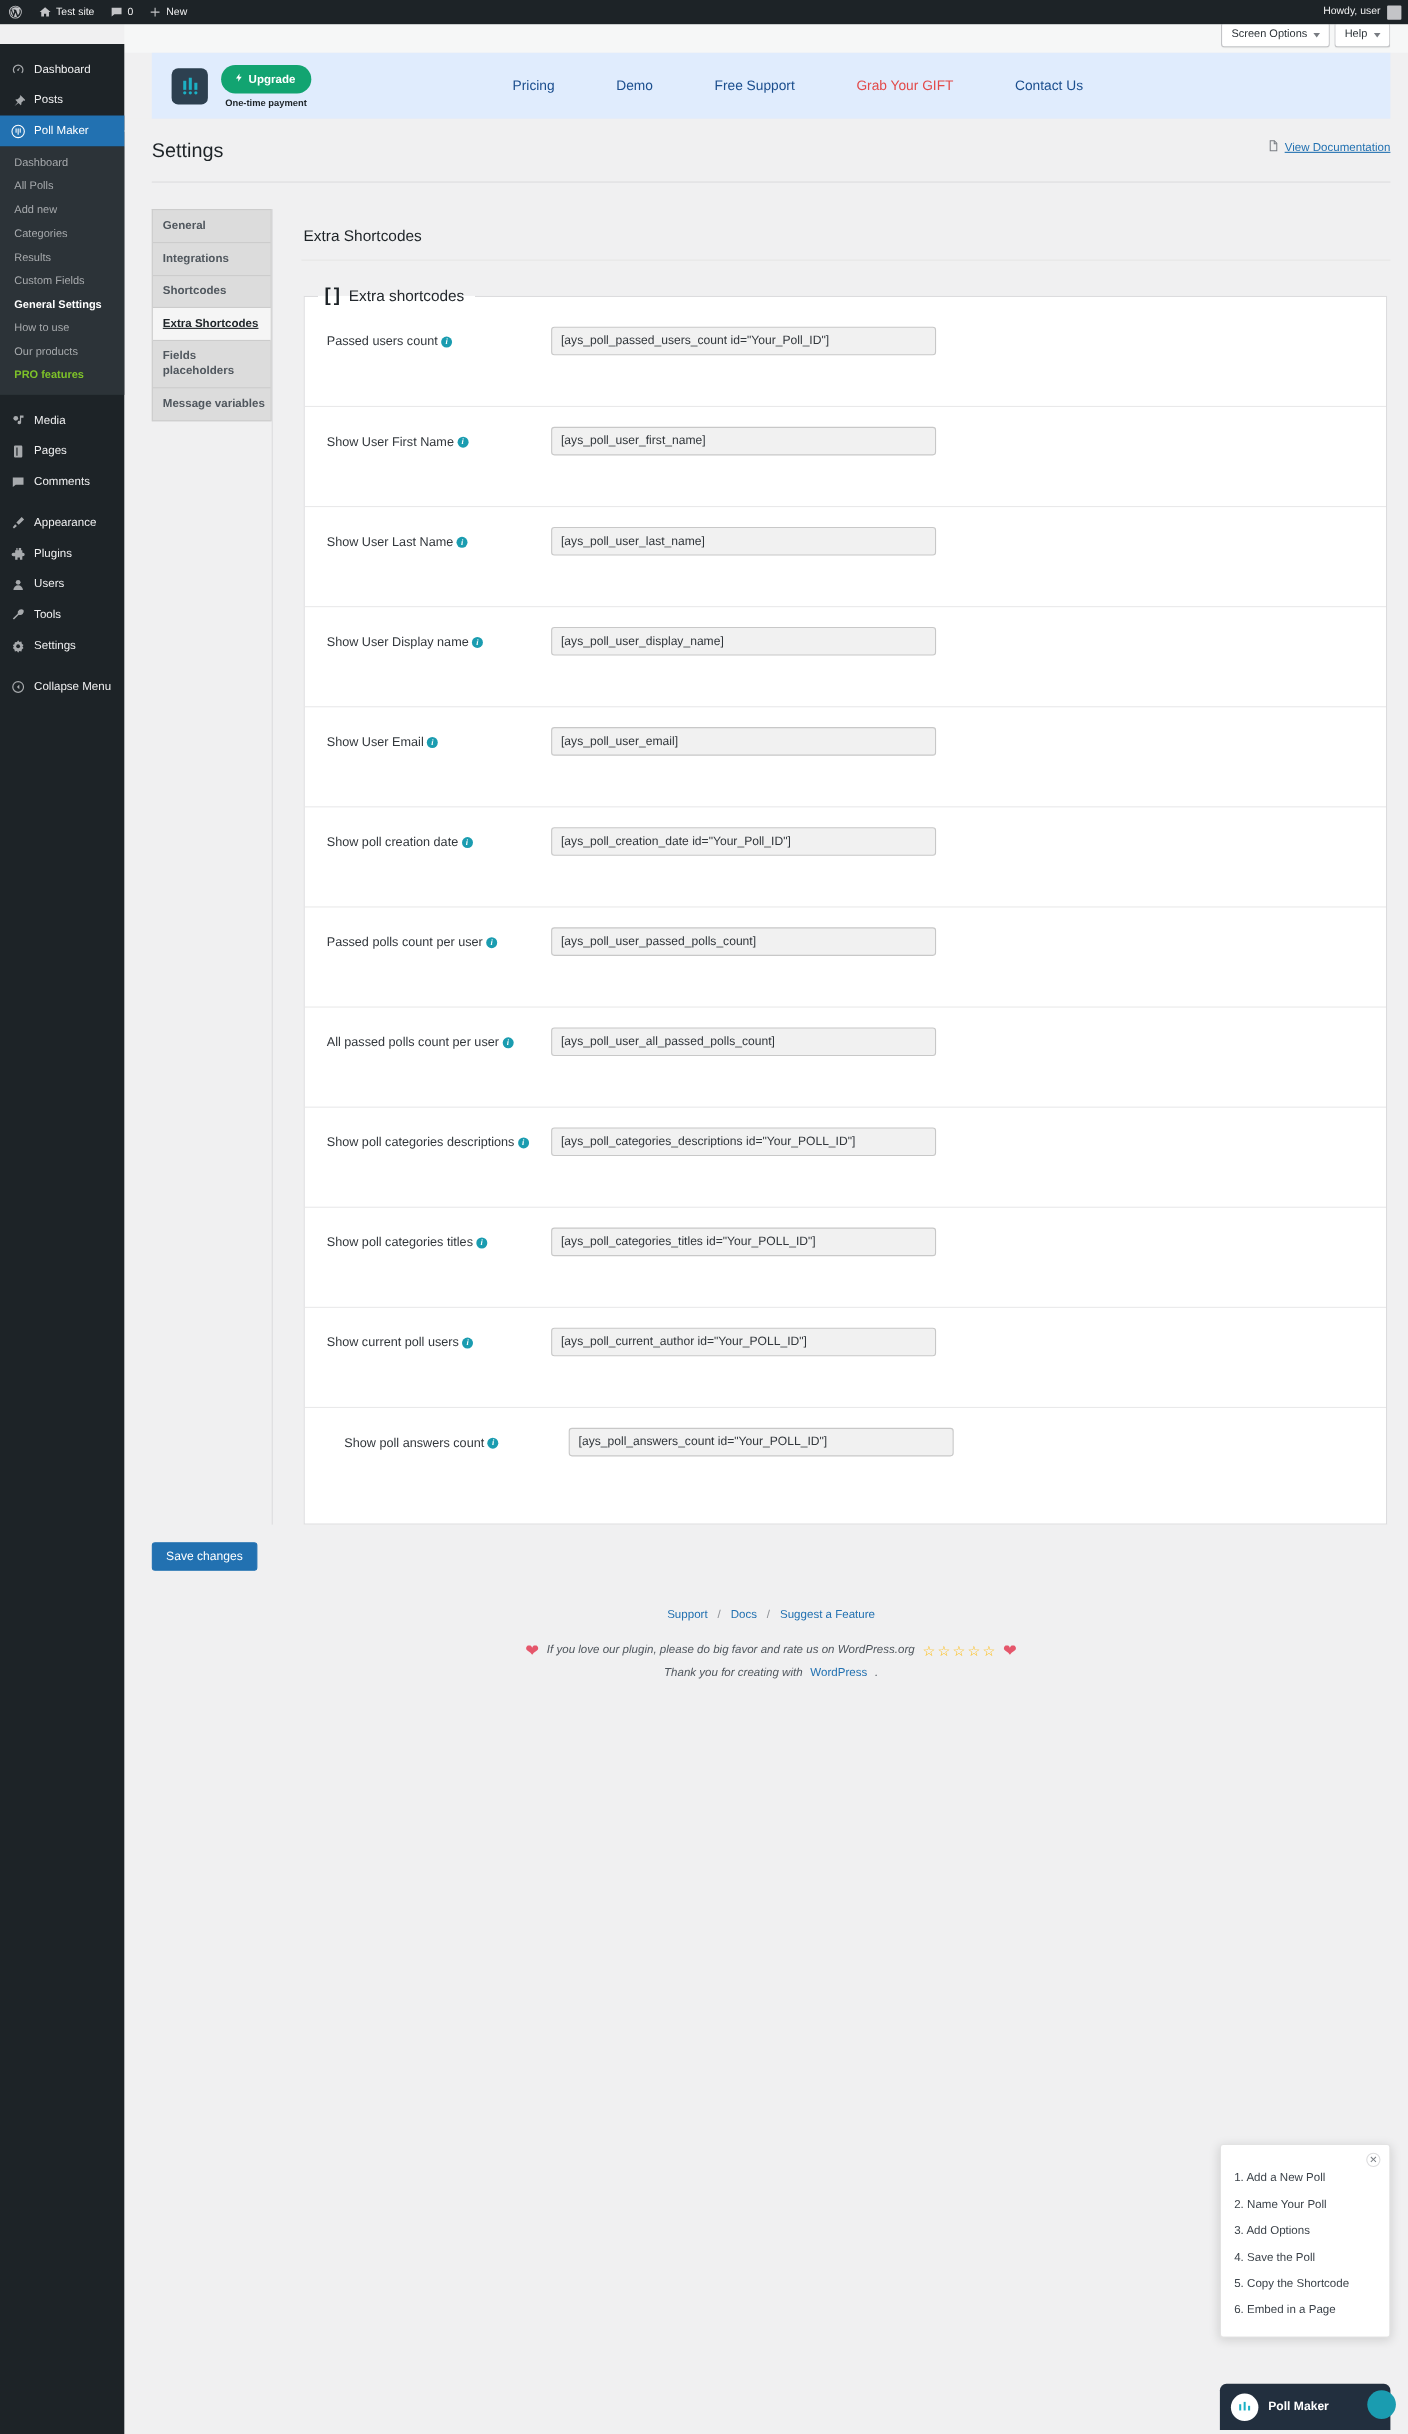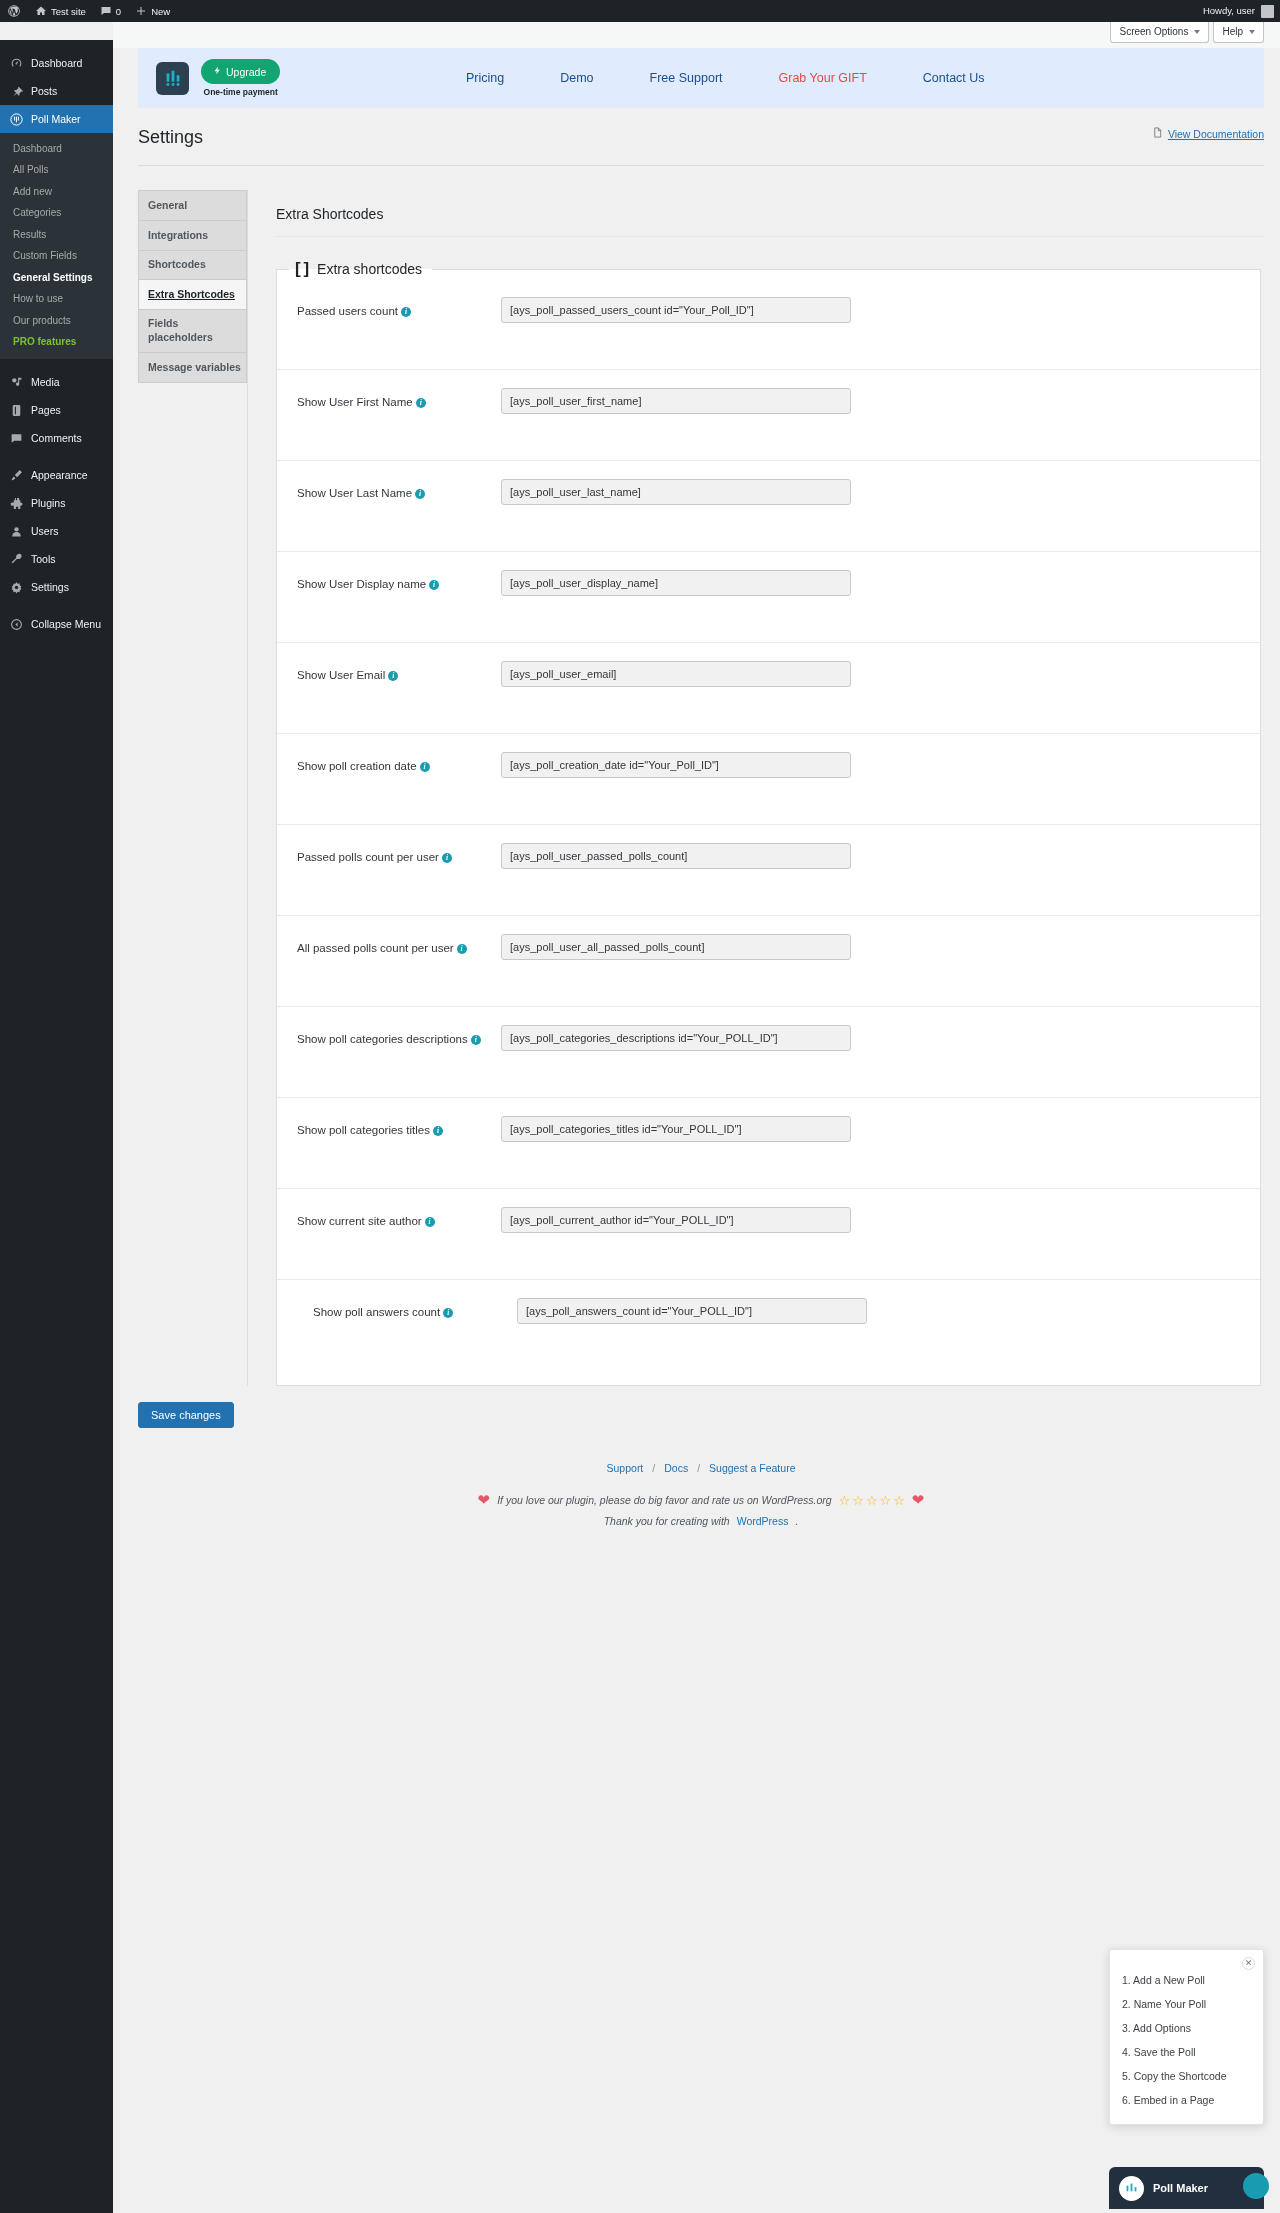--- a/index.html
+++ b/index.html
@@ -96,21 +96,21 @@
     position: relative;
   }
   .promo-logo {
     width: 33px; height: 33px; border-radius: 6px; background: #2d4050;
     display:flex; align-items:center; justify-content:center; flex: none;
   }
   .promo-left { display:flex; align-items:center; gap: 12px; }
   .upgrade-wrap { display:flex; flex-direction:column; align-items:center; gap: 3px; }
   .upgrade-btn {
     background: #12a471; color: #fff; border-radius: 40px;
-    font-size: 10.5px; font-weight: normal;
+    font-size: 10.5px; font-weight: bold;
     padding: 6px 14px 6px 12px;
     display: flex; align-items: center; gap: 4px;
     white-space: nowrap;
   }
   .one-time { font-size: 8.5px; font-weight: bold; color: #1d2327; }
   .promo-nav {
     position: absolute; left: 300px; right: 0; top: 0; bottom: 0;
     display: flex; align-items: center; justify-content: flex-start; gap: 0;
   }
   .promo-nav a {
@@ -609,21 +609,21 @@
           <div class="row-label">
             <span>Show poll categories titles</span><span class="info-i">i</span>
           </div>
           <div class="row-input">
             <input type="text" readonly="" value="[ays_poll_categories_titles id=&quot;Your_POLL_ID&quot;]" style="">
           </div>
         </div>
 
         <div class="row">
           <div class="row-label">
-            <span>Show current site author</span><span class="info-i">i</span>
+            <span>Show current poll users</span><span class="info-i">i</span>
           </div>
           <div class="row-input">
             <input type="text" readonly="" value="[ays_poll_current_author id=&quot;Your_POLL_ID&quot;]" style="">
           </div>
         </div>
 
         <div class="row">
           <div class="row-label">
             <span>Show poll answers count</span><span class="info-i">i</span>
           </div>

